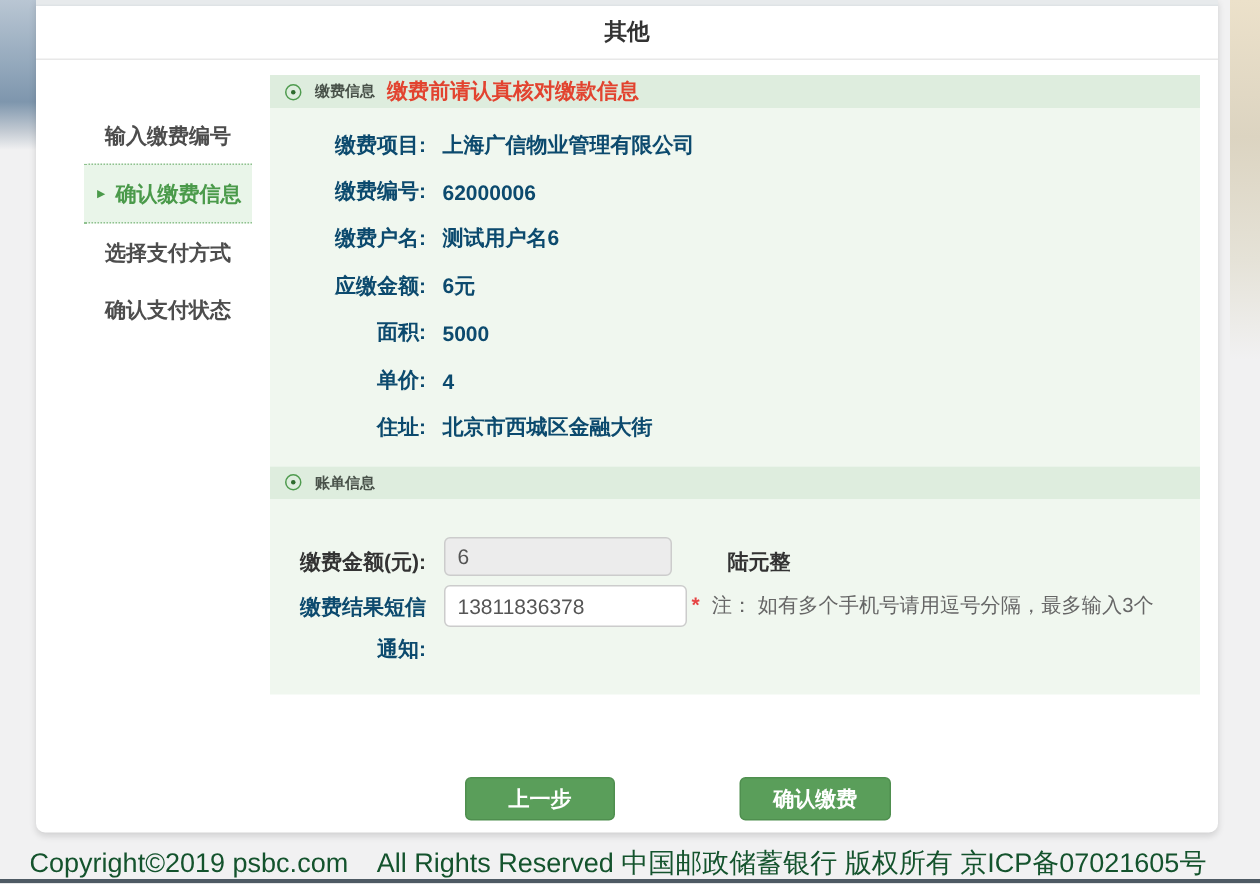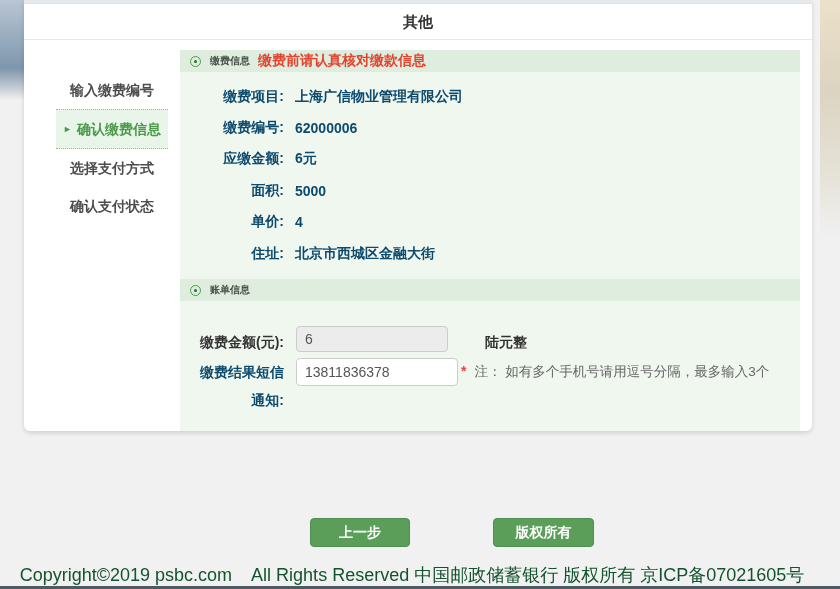--- a/index.html
+++ b/index.html
@@ -3,21 +3,21 @@
 <meta charset="utf-8">
 <style>
   html,body{margin:0;padding:0;}
   body{font-family:"Liberation Sans","DejaVu Sans",sans-serif;}
   .stage{position:relative;width:840px;height:589px;background:#f1f1f2;overflow:hidden;}
   .bg{position:absolute;top:0;}
   .bg-left{left:0;width:24px;height:100px;
     background:linear-gradient(180deg,#b9c6d3 0%,#92a7bb 45%,#7e96ad 68%,#c5ccd4 88%,#f1f1f2 100%);}
   .bg-right{right:0;width:20px;height:240px;
     background:linear-gradient(180deg,#ece1ca 0%,#dcd4c1 38%,#e5e2d7 72%,#f1f1f2 100%);}
-  .panel{position:absolute;left:24px;top:0;width:788px;height:431px;background:#ffffff;
+  .panel{position:absolute;left:24px;top:0;width:788px;height:555px;background:#ffffff;
     border-radius:0 0 6px 6px;box-shadow:0 2px 5px rgba(0,0,0,0.14);}
   .topstrip{height:3px;background:#e7eaec;border-bottom:1px solid #dfe3e6;}
   .titlebar{height:35px;line-height:35px;text-align:center;border-bottom:1px solid #e8e8e8;}
   .title{font-size:15px;font-weight:bold;color:#333;}
   .sidebar{position:absolute;left:32px;top:71px;width:112px;}
   .step{height:38px;line-height:38px;text-align:center;font-size:14px;font-weight:bold;
     color:#4d4d4d;cursor:pointer;}
   .step.active{background:#e9f5e9;border-top:1px dotted #8fc18f;border-bottom:1px dotted #8fc18f;
     color:#4a9a4a;}
   .arrow{font-size:9px;margin-right:5px;vertical-align:2px;color:#4a9a4a;}
@@ -89,20 +89,24 @@
       <div class="sec-bd bd1">
         <div class="row">
           <span class="lbl">缴费项目:</span>
           <span class="val">上海广信物业管理有限公司</span>
         </div>
         <div class="row">
           <span class="lbl">缴费编号:</span>
           <span class="val">62000006</span>
         </div>
         <div class="row">
+          <span class="lbl">缴费户名:</span>
+          <span class="val">测试用户名6</span>
+        </div>
+        <div class="row">
           <span class="lbl">应缴金额:</span>
           <span class="val">6元</span>
         </div>
         <div class="row">
           <span class="lbl">面积:</span>
           <span class="val">5000</span>
         </div>
         <div class="row">
           <span class="lbl">单价:</span>
           <span class="val">4</span>
@@ -132,18 +136,18 @@
             <span>通知:</span>
           </div>
           <input class="inp inp-sms" type="text" value="13811836378" style="">
           <span class="star">*</span>
           <span class="note">注： 如有多个手机号请用逗号分隔，最多输入3个</span>
         </div>
       </div>
     </div>
 
     <button class="btn btn-back">上一步</button>
-    <button class="btn btn-confirm">版权所有</button>
+    <button class="btn btn-confirm">确认缴费</button>
   </div>
 
   <div class="footer">Copyright©2019 psbc.com    All Rights Reserved 中国邮政储蓄银行 版权所有 京ICP备07021605号</div>
   <div class="bottomline"></div>
 </div>
 
 </body></html>

